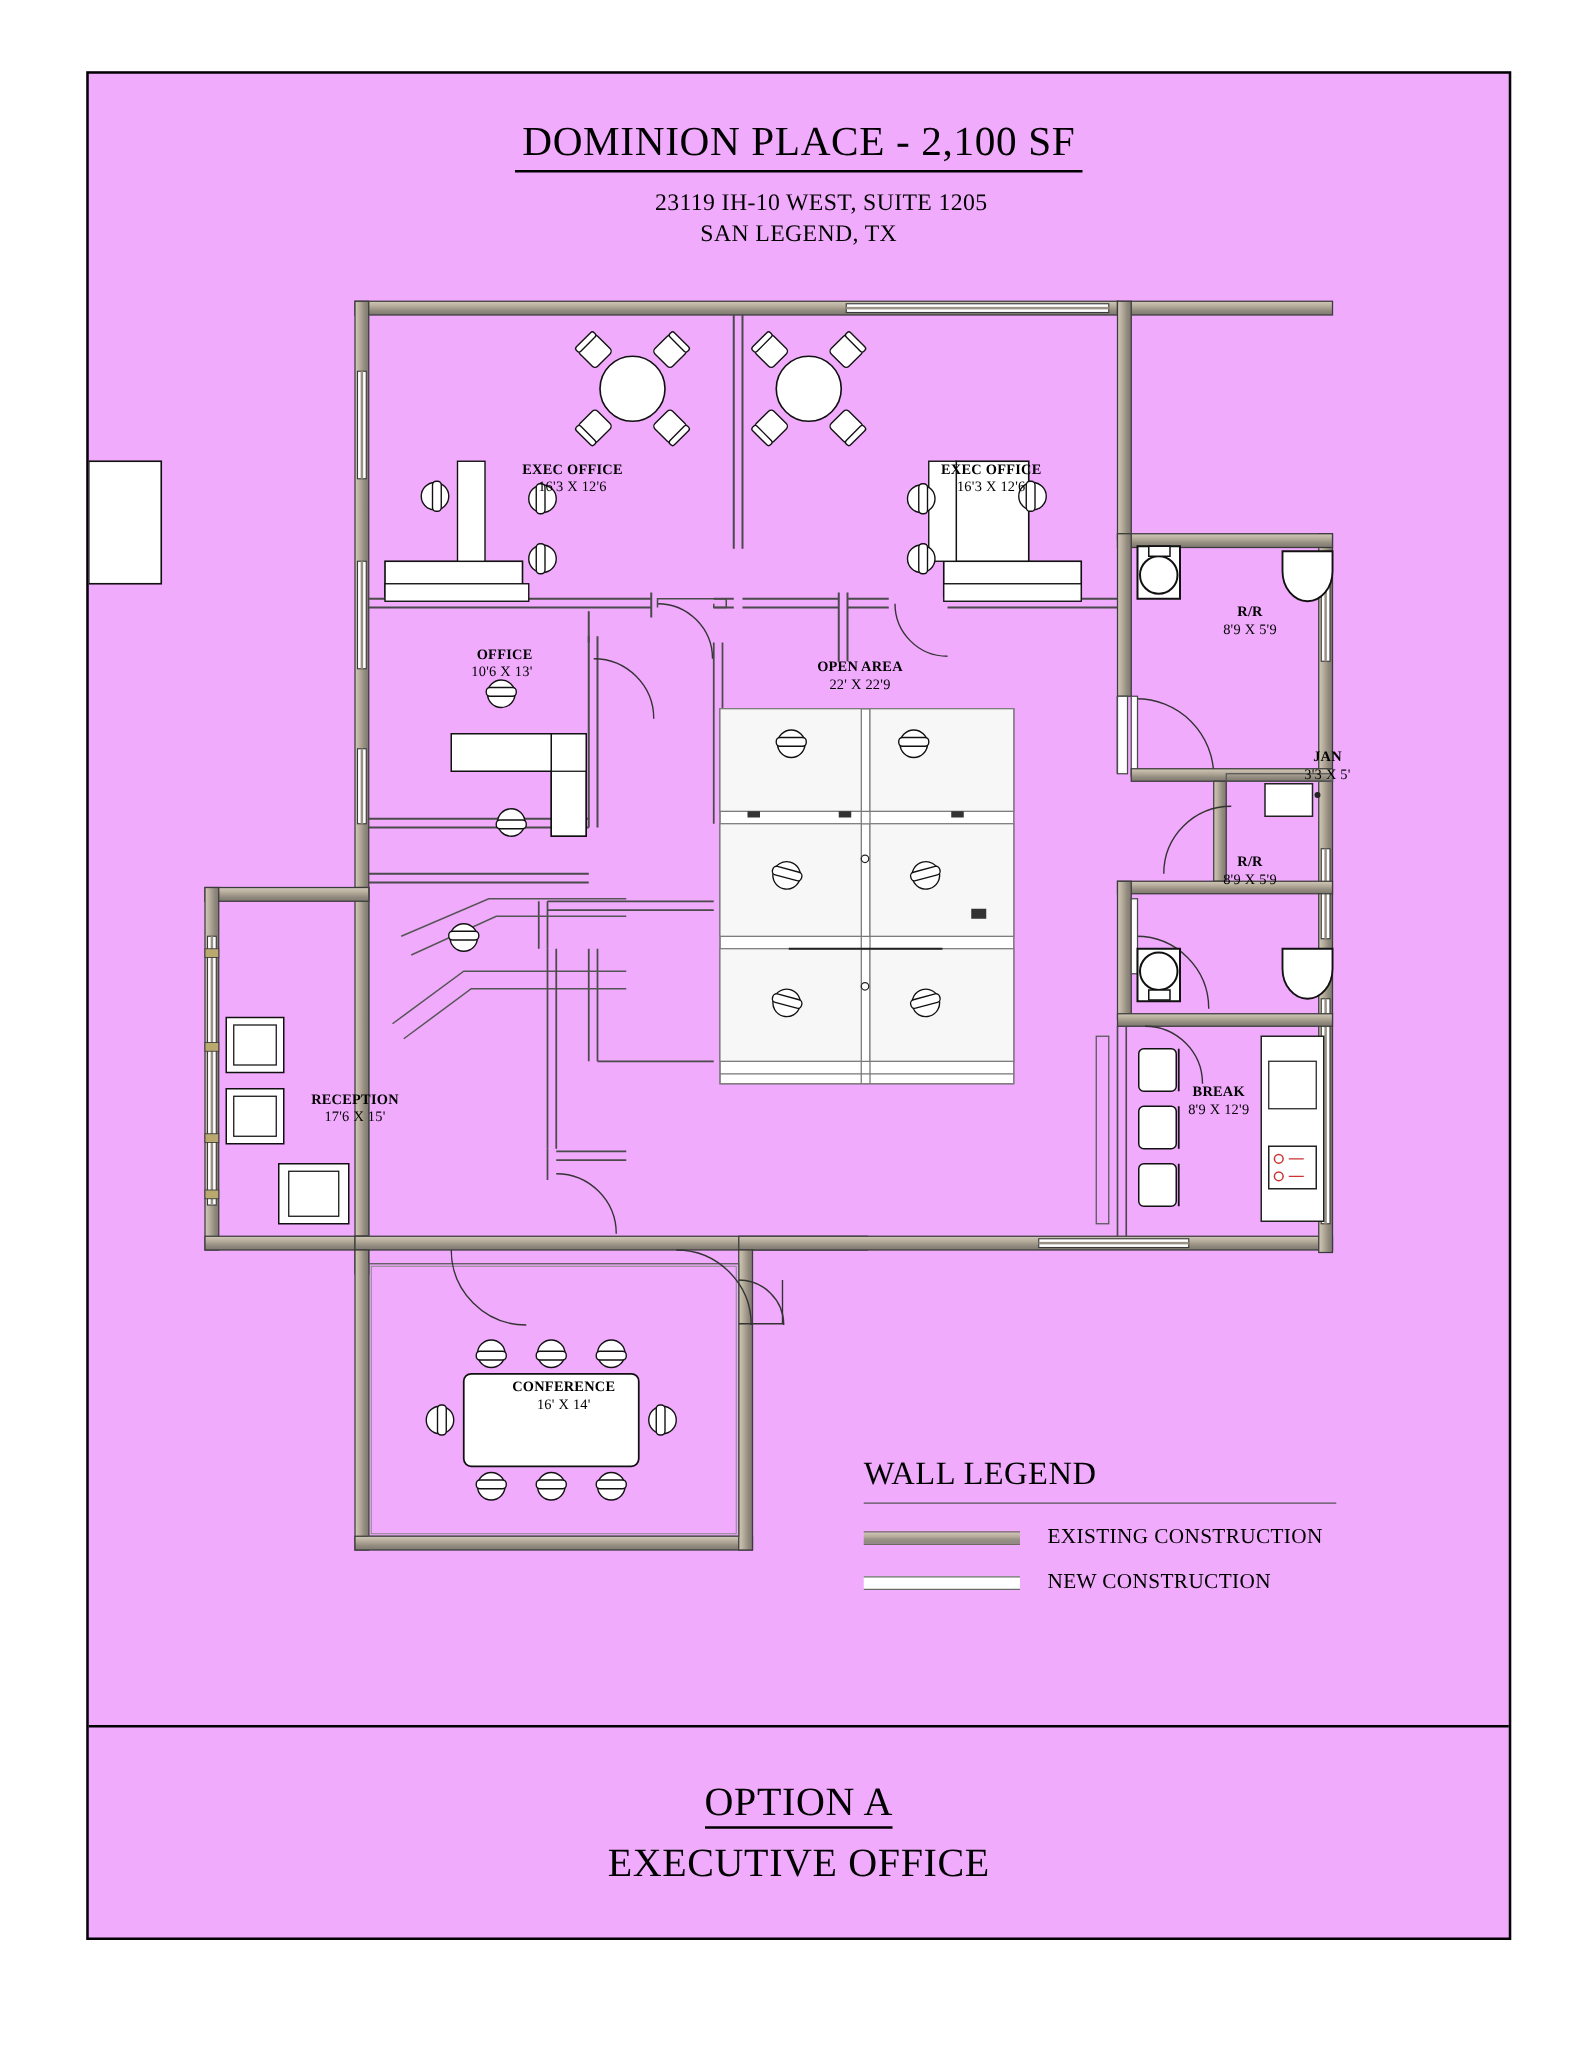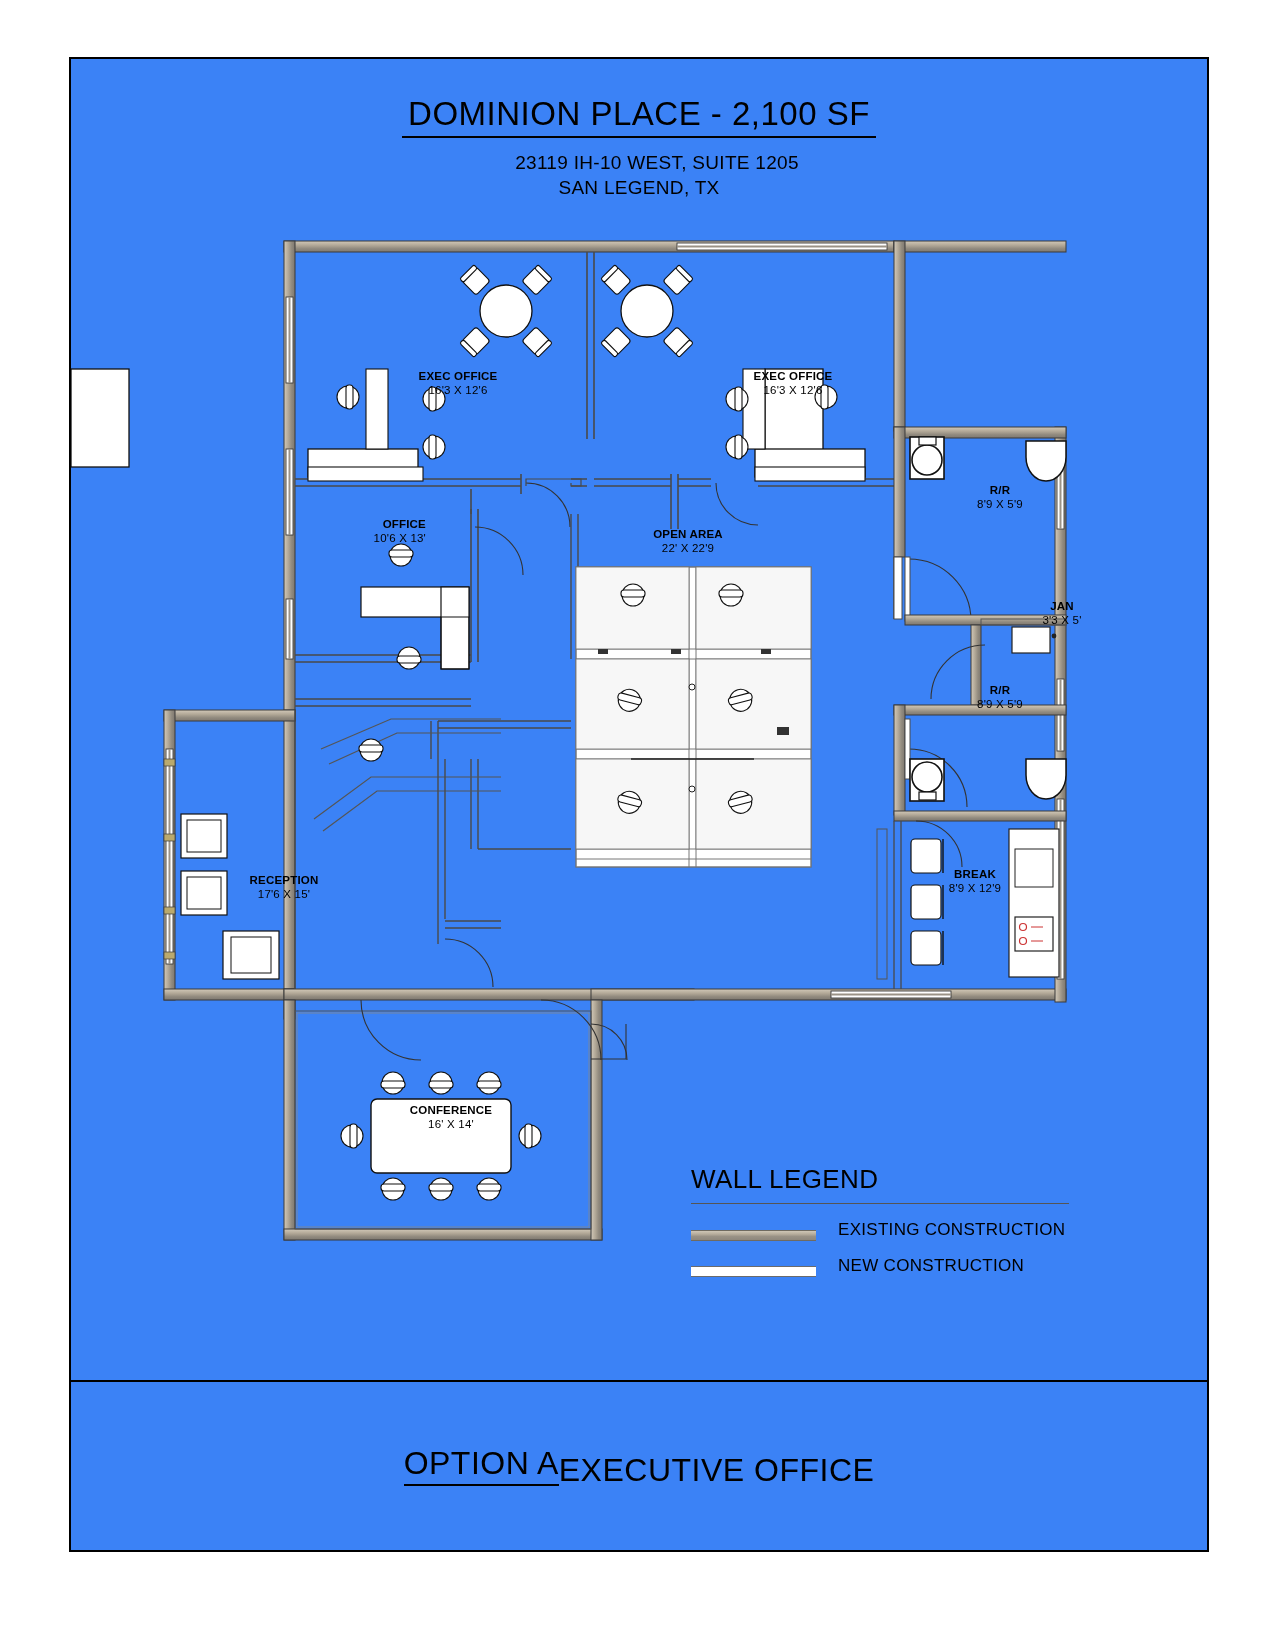--- a/index.html
+++ b/index.html
@@ -3,48 +3,48 @@
 <meta charset="utf-8">
 <style>
   html,body{margin:0;padding:0;background:#ffffff;}
   body{
     width:1275px;height:1650px;position:relative;overflow:hidden;
     font-family:"Liberation Sans", sans-serif;color:#000;
   }
   
   #sheet{
     position:absolute;left:69px;top:57px;width:1140px;height:1495px;
-    border:2px solid #000;box-sizing:border-box;background:#3b82f6;
+    border:2px solid #000;box-sizing:border-box;background:#f0abfc;font-family:Liberation Serif, serif;
   }
   
   #header{position:absolute;left:0;top:38px;width:100%;text-align:center;}
   #main-title{
     font-size:33px;font-weight:400;letter-spacing:.5px;display:inline-block;
     border-bottom:2px solid #000;padding:0 6px 4px 6px;line-height:1.05;
   }
   #addr1,#addr2{font-size:19px;line-height:1.35;margin-top:0;letter-spacing:.3px;}
   #addr1{margin-top:12px;padding-left:36px;}
   
   #plan{position:absolute;left:0;top:0;width:1140px;height:1495px;}
   #plan svg{display:block;}
   
   #legend{position:absolute;left:620px;top:1105px;width:380px;}
   #legend-title{font-size:26px;letter-spacing:.4px;}
   #legend-rule{border-bottom:1.3px solid #555;margin-top:8px;width:378px;}
-  .legend-row{display:flex;align-items:flex-end;margin-top:16px;}
+  .legend-row{display:flex;align-items:center;margin-top:16px;}
   .legend-swatch{width:125px;height:12px;position:relative;margin-right:22px;flex:0 0 auto;}
   .sw-existing{background:linear-gradient(180deg,#cfc6b6 0%,#b7ad9c 35%,#9a9286 60%,#8e877c 100%);
                border-top:1px solid #6f6a60;border-bottom:1px solid #6f6a60;height:9px;margin-top:2px;}
   .sw-new{height:9px;border-top:1.4px solid #6b6b6b;border-bottom:1.4px solid #6b6b6b;margin-top:2px;background:#fff;}
   .legend-label{font-size:17px;letter-spacing:.3px;white-space:nowrap;}
   
   #titleblock{
     position:absolute;left:0px;bottom:0px;width:1136px;height:170px;
     border-top:2px solid #000;box-sizing:border-box;
-    display:flex;flex-direction:row;align-items:center;justify-content:center;
+    display:flex;flex-direction:column;align-items:center;justify-content:center;
   }
   #opt{font-size:32px;letter-spacing:.5px;display:inline-block;border-bottom:2px solid #000;padding-bottom:2px;line-height:1.1;}
   #optsub{font-size:32px;letter-spacing:.5px;margin-top:10px;line-height:1.1;}
   
   .rlabel{position:absolute;text-align:center;line-height:1.25;}
   .rname{font-size:11.5px;font-weight:bold;letter-spacing:.2px;}
   .rdim{font-size:11.5px;letter-spacing:.2px;}
 </style>
 </head>
 <body>

